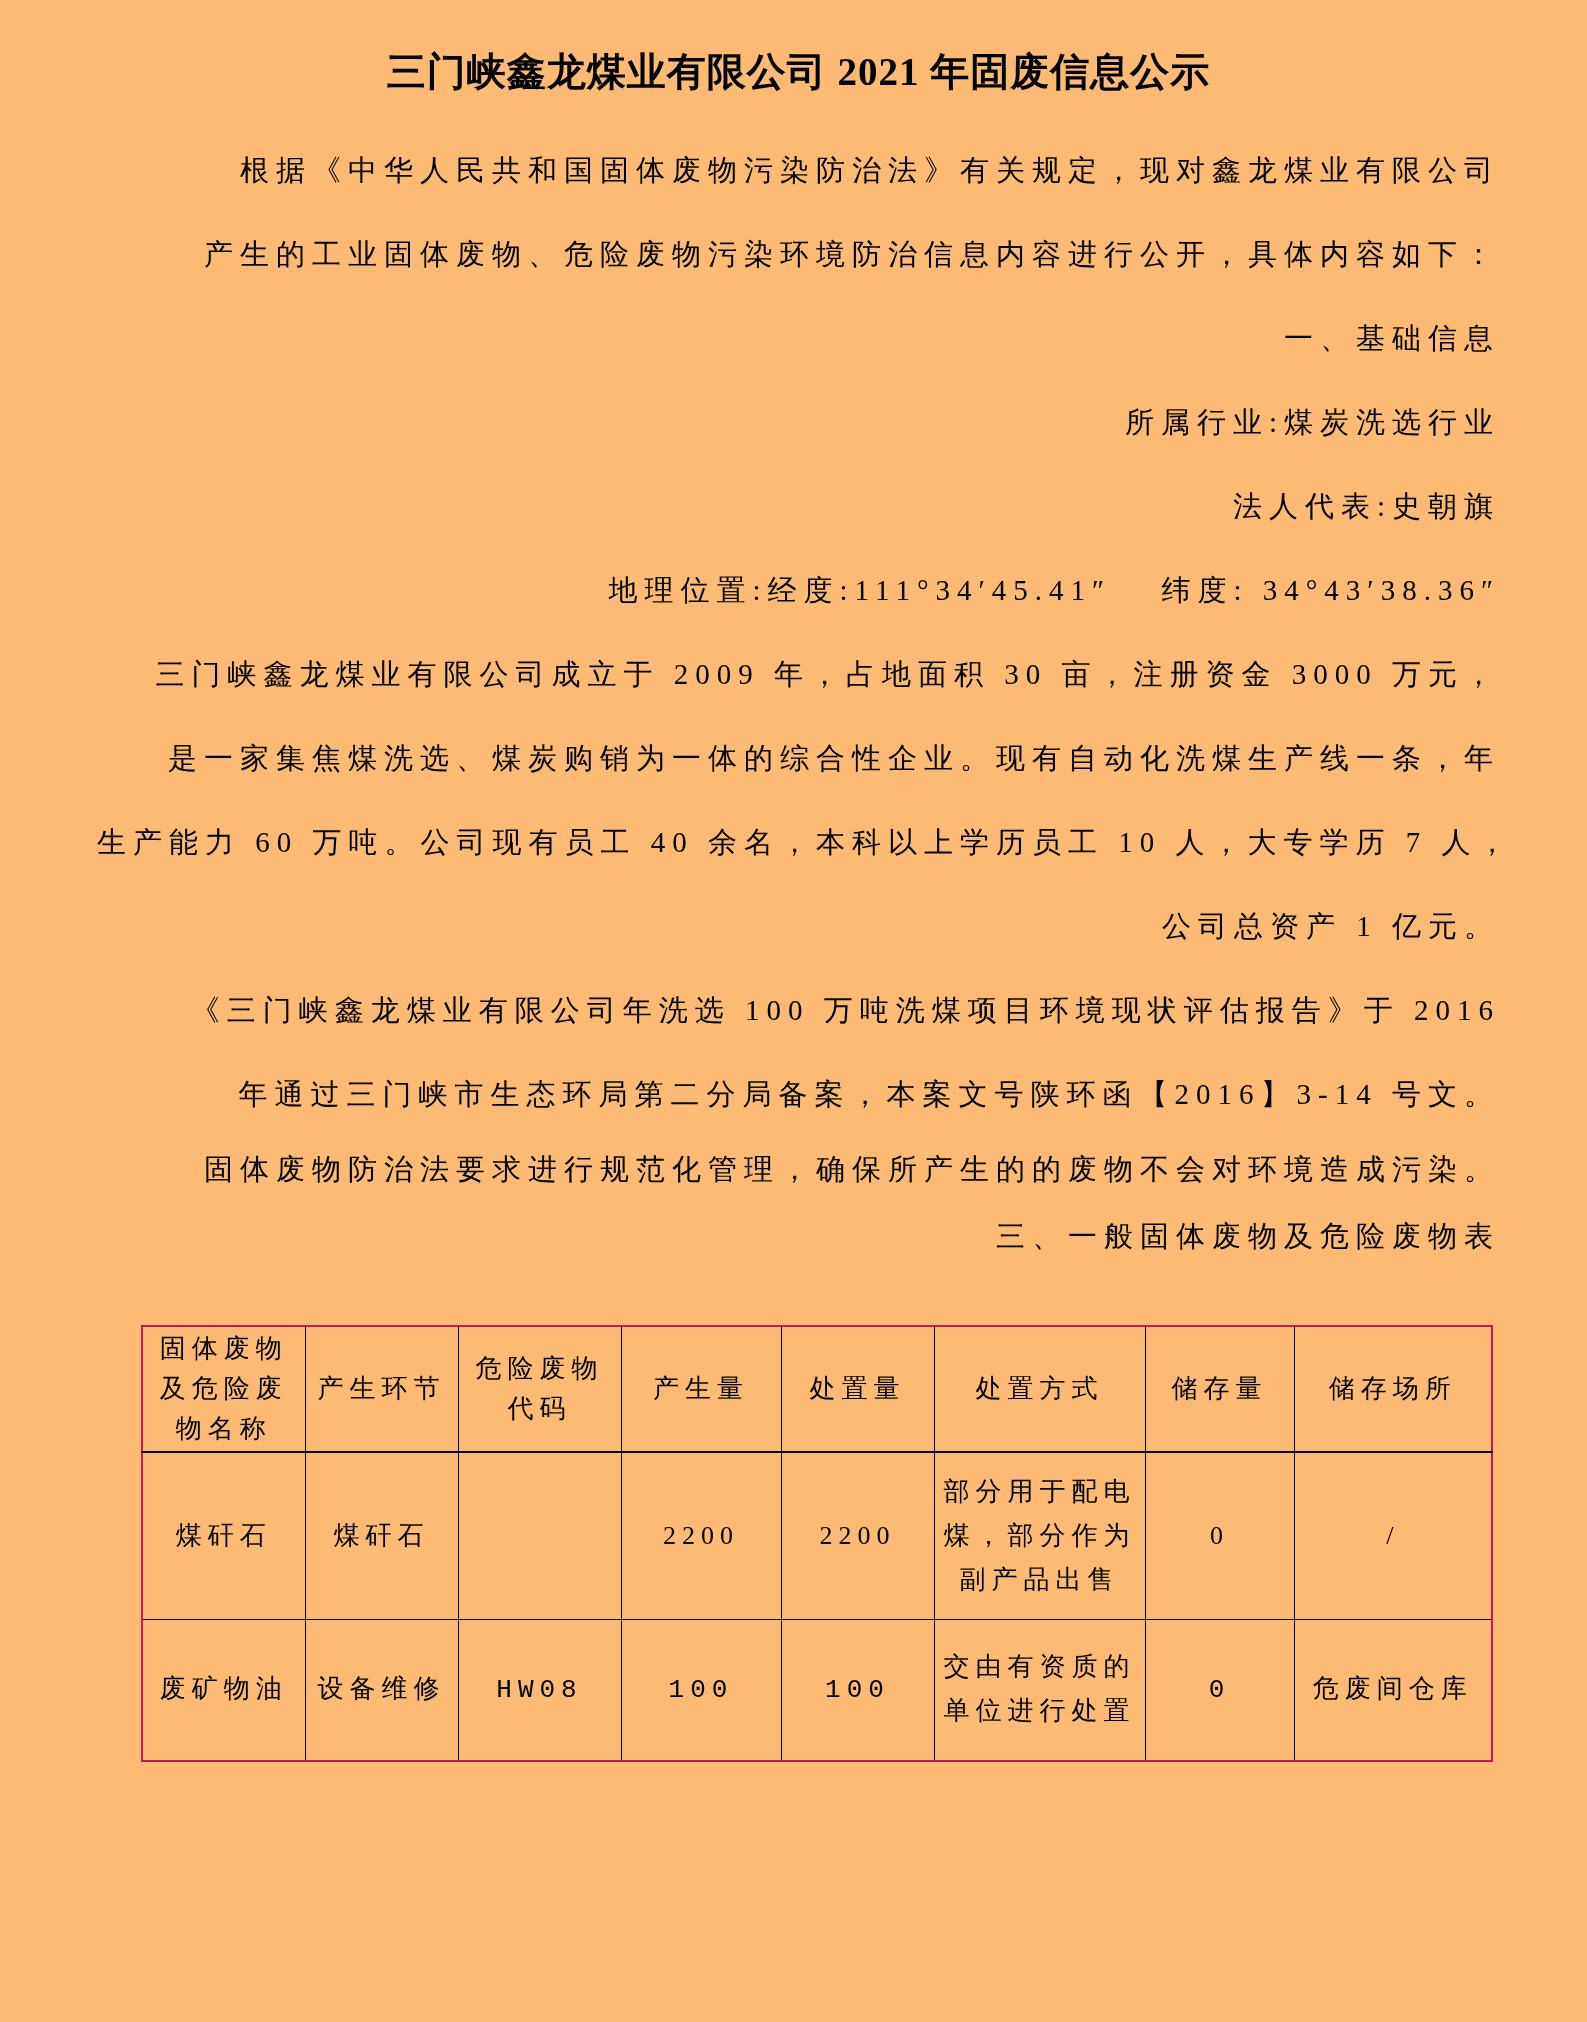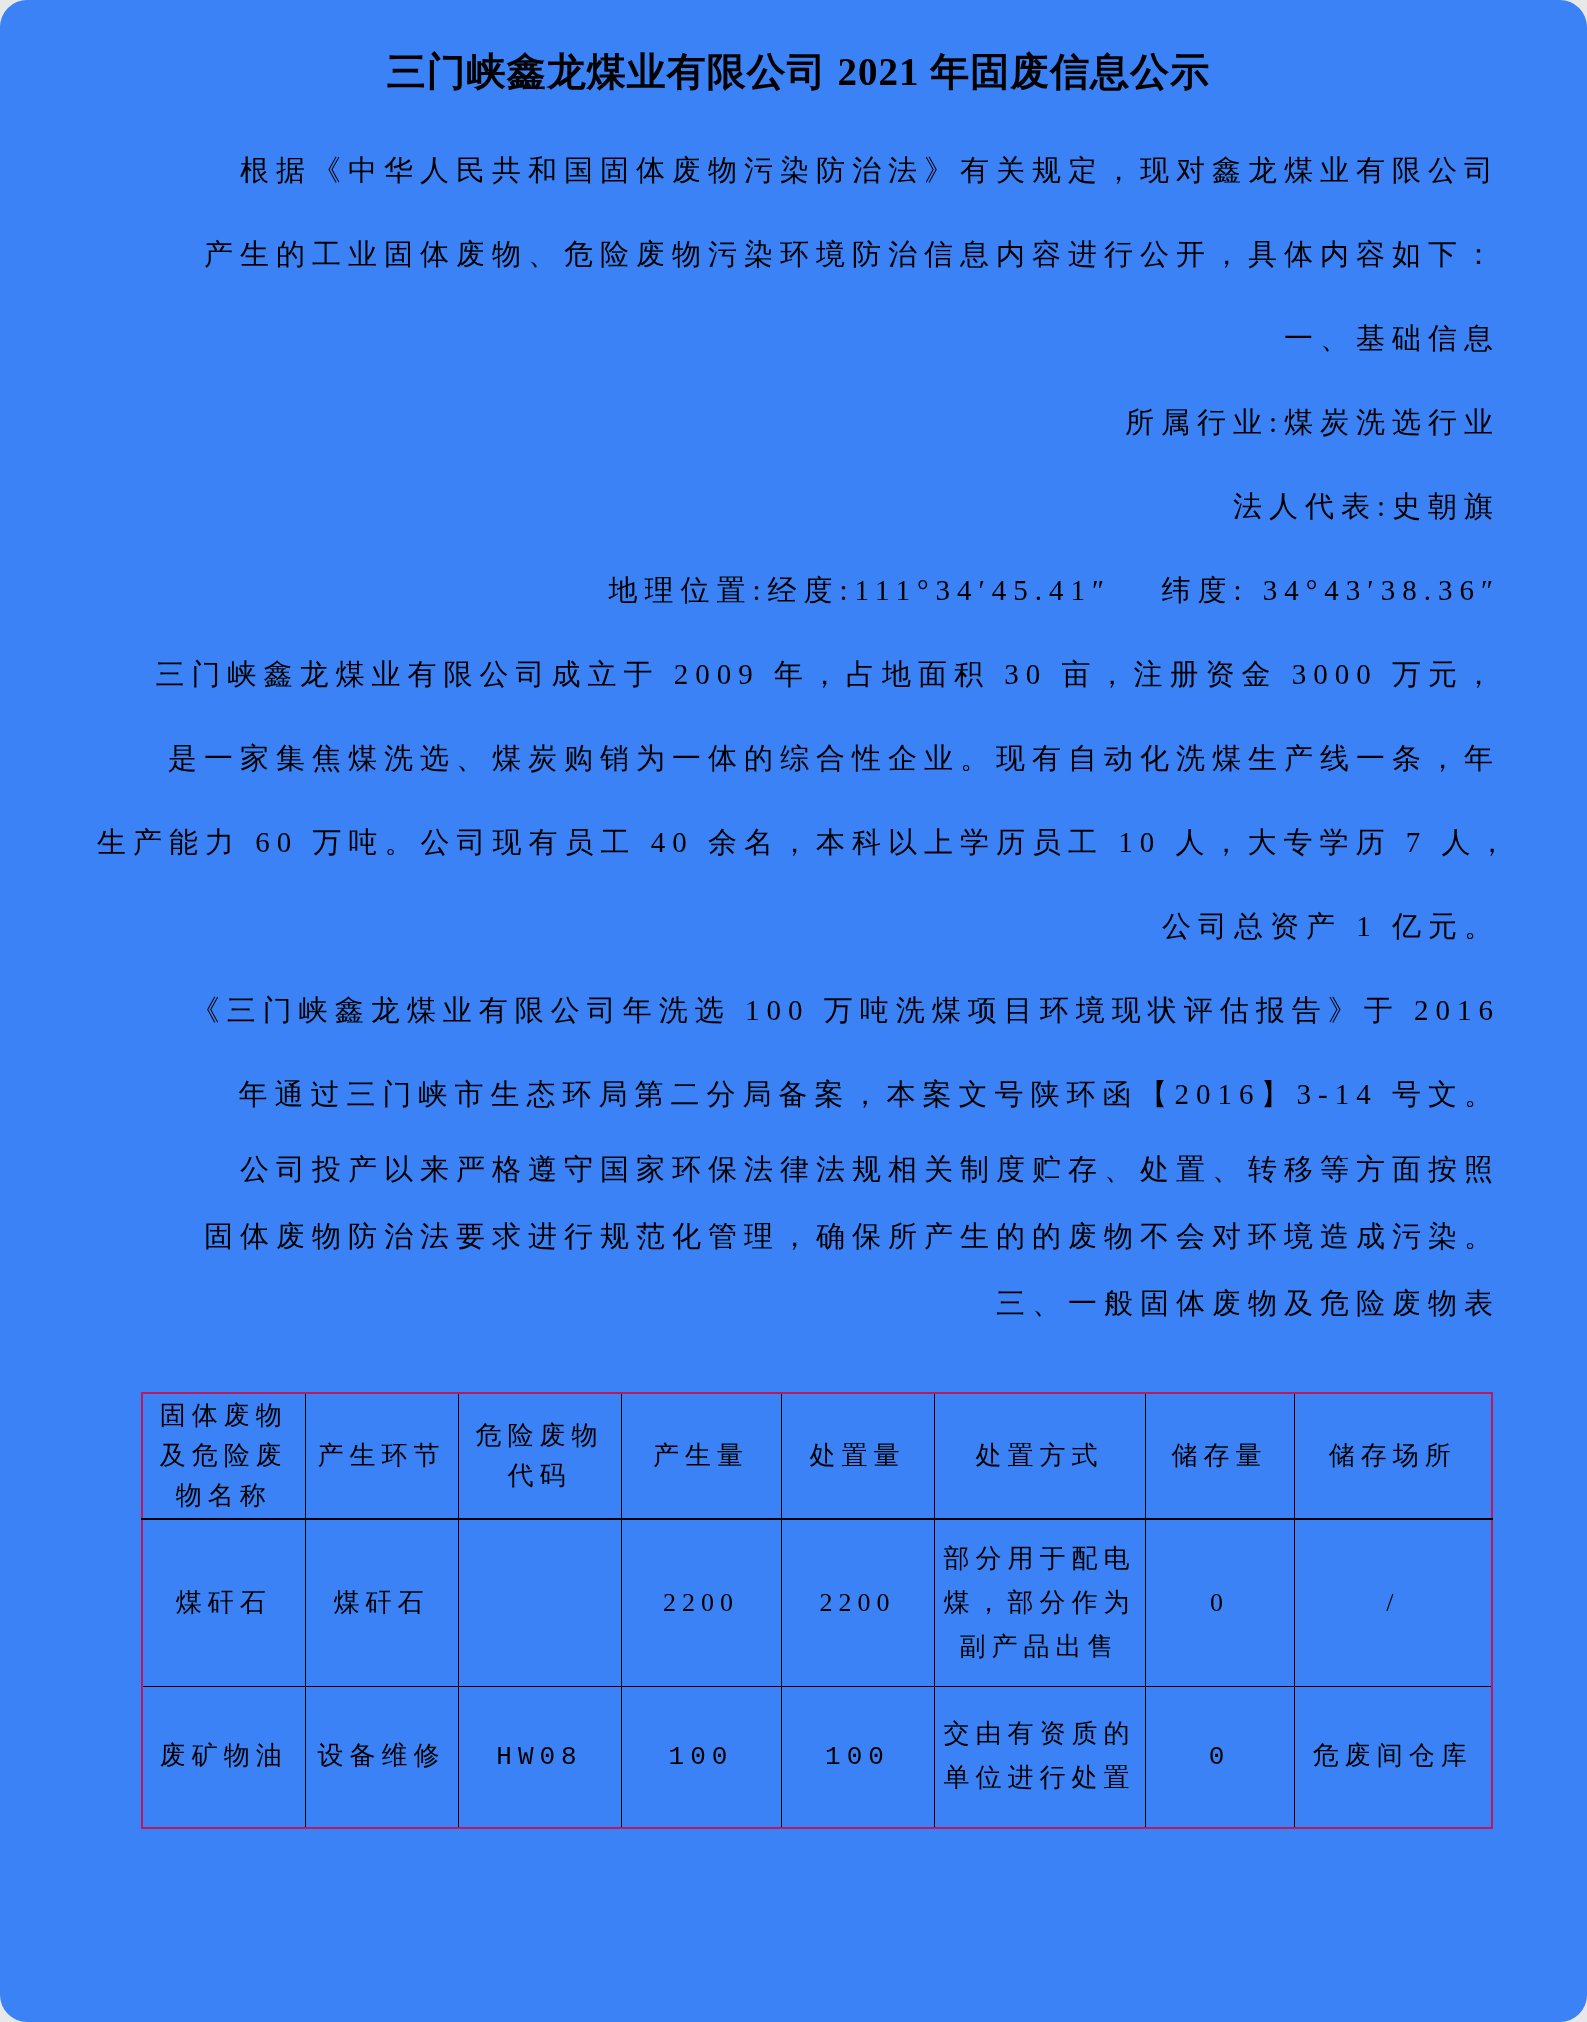--- a/index.html
+++ b/index.html
@@ -1,19 +1,19 @@
 <!DOCTYPE html>
 <html><head>
 <meta charset="utf-8">
 <style>
   html,body{margin:0;padding:0;background:#e8e8e8;}
   .page{
-    width:1587px;height:2022px;background:#3b82f6;color:#000000;
+    width:1587px;height:2022px;background:#fdba74;color:#000000;
     font-family:"Liberation Serif","DejaVu Serif",serif;
-    box-sizing:border-box;padding:40px 87px 12px 97px;overflow:hidden;position:relative;border-radius:27px;
+    box-sizing:border-box;padding:40px 87px 12px 97px;overflow:hidden;position:relative;
   }
   .doc-title{
     font-size:39px;font-weight:bold;text-align:center;
     margin:0;height:64px;line-height:64px;letter-spacing:1px;white-space:nowrap;
   }
   .lines{margin-top:24px;text-align:right;}
   .line{
     font-size:29px;height:84px;line-height:84px;letter-spacing:7px;
     white-space:nowrap;
   }
@@ -46,21 +46,20 @@
     <div class="line">一、基础信息</div>
     <div class="line">所属行业:煤炭洗选行业</div>
     <div class="line">法人代表:史朝旗</div>
     <div class="line">地理位置:经度:111°34′45.41″　 纬度: 34°43′38.36″</div>
     <div class="line indent">三门峡鑫龙煤业有限公司成立于 2009 年，占地面积 30 亩，注册资金 3000 万元，</div>
     <div class="line">是一家集焦煤洗选、煤炭购销为一体的综合性企业。现有自动化洗煤生产线一条，年</div>
     <div class="line">生产能力 60 万吨。公司现有员工 40 余名，本科以上学历员工 10 人，大专学历 7 人，</div>
     <div class="line">公司总资产 1 亿元。</div>
     <div class="line indent">《三门峡鑫龙煤业有限公司年洗选 100 万吨洗煤项目环境现状评估报告》于 2016</div>
     <div class="line">年通过三门峡市生态环局第二分局备案，本案文号陕环函【2016】3-14 号文。</div>
-    <div class="line tight indent">公司投产以来严格遵守国家环保法律法规相关制度贮存、处置、转移等方面按照</div>
     <div class="line tight">固体废物防治法要求进行规范化管理，确保所产生的的废物不会对环境造成污染。</div>
     <div class="line tight">三、一般固体废物及危险废物表</div>
   </div>
 
   <table class="waste">
     <colgroup>
       <col style="width:163px">
         <col style="width:153px">
         <col style="width:163px">
         <col style="width:160px">

